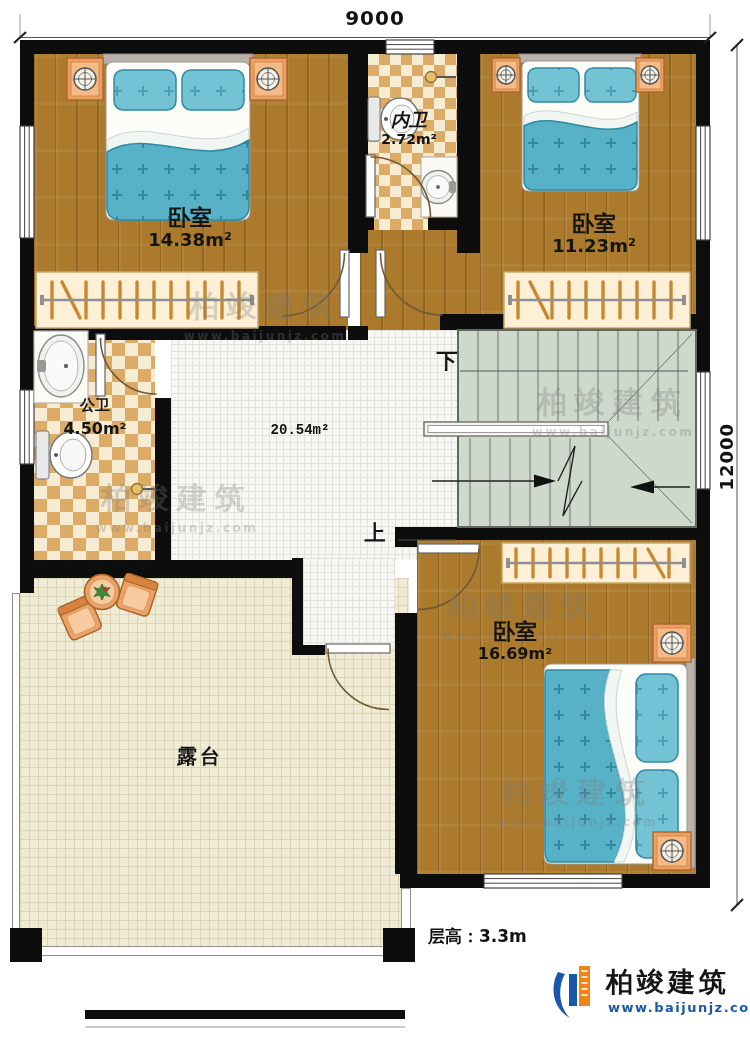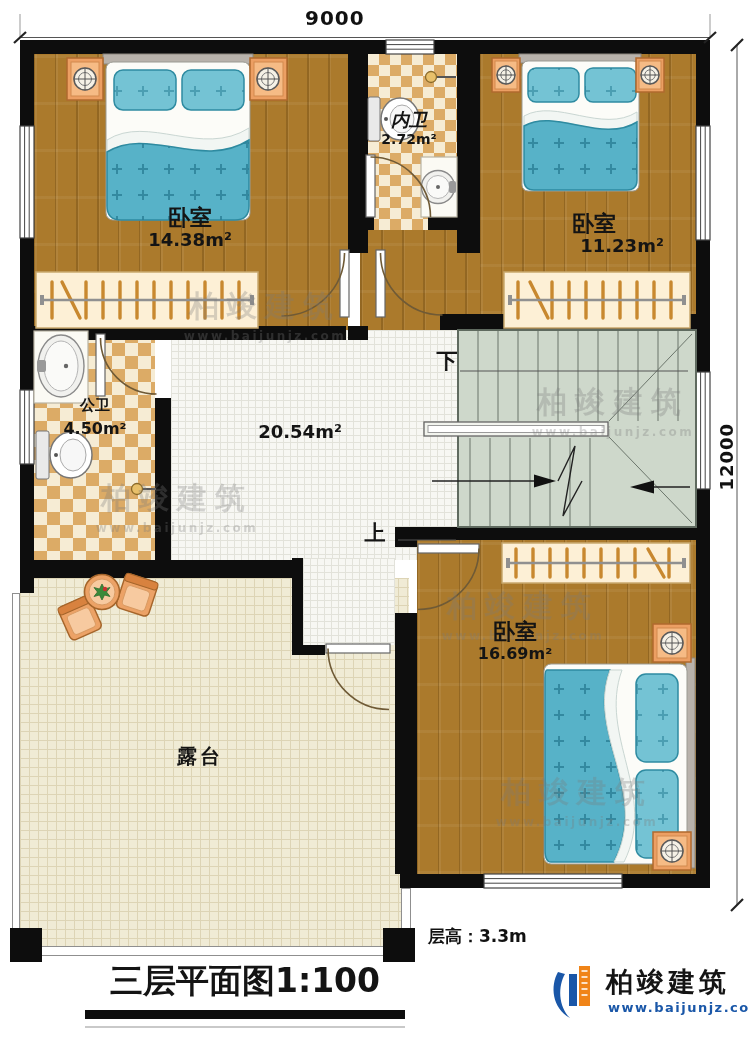--- a/index.html
+++ b/index.html
@@ -325,47 +325,46 @@
   </div>
   <div class="wm" style="left:398px;top:586px;width:250px;">
     <div class="wm-name">柏竣建筑</div>
     <div class="wm-url">www.baijunjz.com</div>
   </div>
   <div class="wm" style="left:452px;top:772px;width:250px;">
     <div class="wm-name">柏竣建筑</div>
     <div class="wm-url">www.baijunjz.com</div>
   </div>
 
-  <div class="dim" style="left:305px;top:6px;width:140px;font-size:20px;">9000</div>
+  <div class="dim" style="left:305px;top:6px;width:140px;text-align:center;font-size:20px;">9000</div>
   <div class="dim" style="left:694px;top:448px;width:64px;text-align:center;font-size:18px;transform:rotate(-90deg);">12000</div>
 
   <div class="lbl" style="left:130px;top:206px;width:120px;font-size:22px;">卧室</div>
   <div class="lbl" style="left:120px;top:231px;width:140px;font-size:18px;">14.38m²</div>
 
   <div class="lbl" style="left:369px;top:111px;width:80px;font-size:18px;font-style:italic;">内卫</div>
   <div class="lbl" style="left:369px;top:132px;width:80px;font-size:14px;">2.72m²</div>
 
   <div class="lbl" style="left:534px;top:212px;width:120px;font-size:22px;">卧室</div>
-  <div class="lbl" style="left:524px;top:237px;width:140px;font-size:18px;padding-left:28px;">11.23m²</div>
+  <div class="lbl" style="left:524px;top:237px;width:140px;font-size:18px;">11.23m²</div>
 
   <div class="lbl" style="left:45px;top:398px;width:100px;font-size:15px;">公卫</div>
   <div class="lbl" style="left:40px;top:421px;width:110px;font-size:16px;">4.50m²</div>
 
-  <div class="lbl" style="left:230px;top:423px;width:140px;font-size:18px;">20.54m²</div>
+  <div class="lbl" style="left:230px;top:423px;width:140px;font-size:14px;font-family:Liberation Mono, monospace;">20.54m²</div>
 
   <div class="lbl" style="left:455px;top:620px;width:120px;font-size:22px;">卧室</div>
   <div class="lbl" style="left:445px;top:646px;width:140px;font-size:16px;">16.69m²</div>
 
   <div class="lbl" style="left:140px;top:746px;width:120px;font-size:20px;letter-spacing:3px;">露台</div>
 
   <div class="lbl" style="left:432px;top:350px;width:30px;font-size:21px;">下</div>
   <div class="lbl" style="left:360px;top:522px;width:30px;font-size:21px;">上</div>
 
   <div class="note" style="left:428px;top:925px;">层高：3.3m</div>
 
-  <div class="lbl" style="left:80px;top:964px;width:330px;font-size:33px;font-weight:600;">三层平面图1:100</div>
   <div class="title-bar" style="left:85px;top:1010px;width:320px;height:9px;"></div>
   <div class="title-bar2" style="left:85px;top:1026px;width:320px;height:2px;"></div>
 
   <div class="logo-name" style="left:606px;top:964px;">柏竣建筑</div>
   <div class="logo-url" style="left:608px;top:1000px;">www.baijunjz.com</div>
 
 </div>
 
 </body></html>

